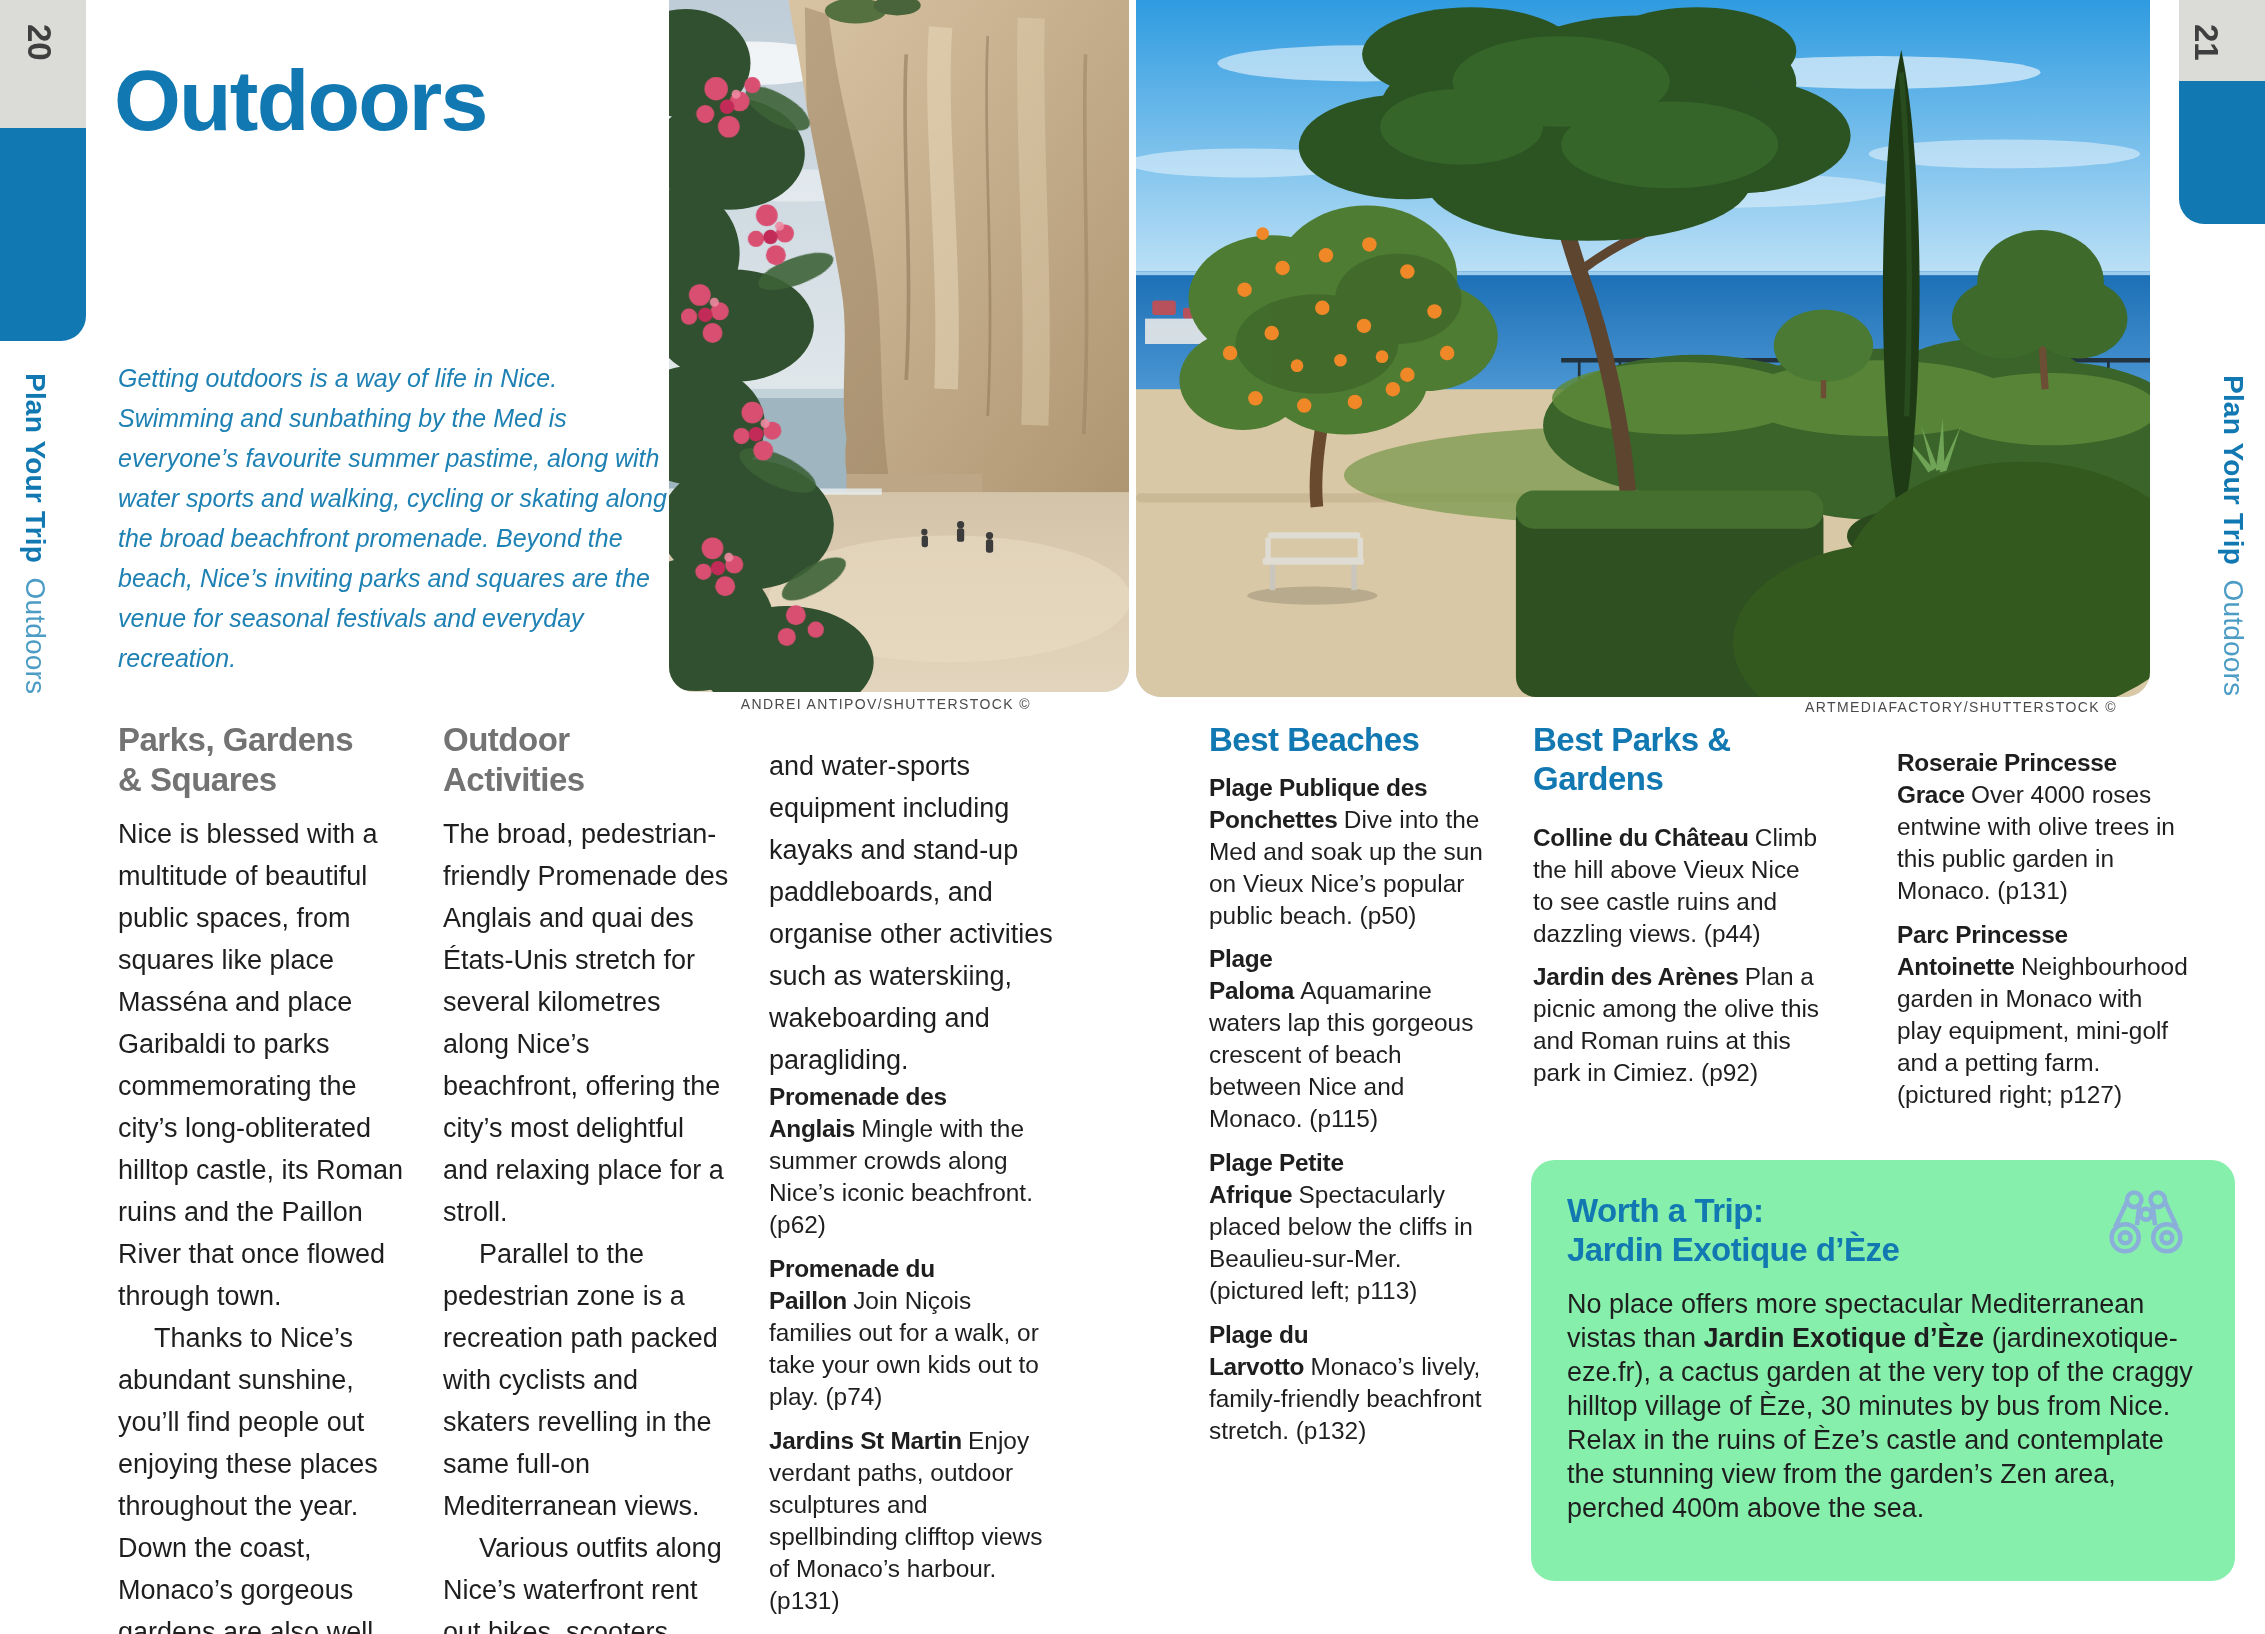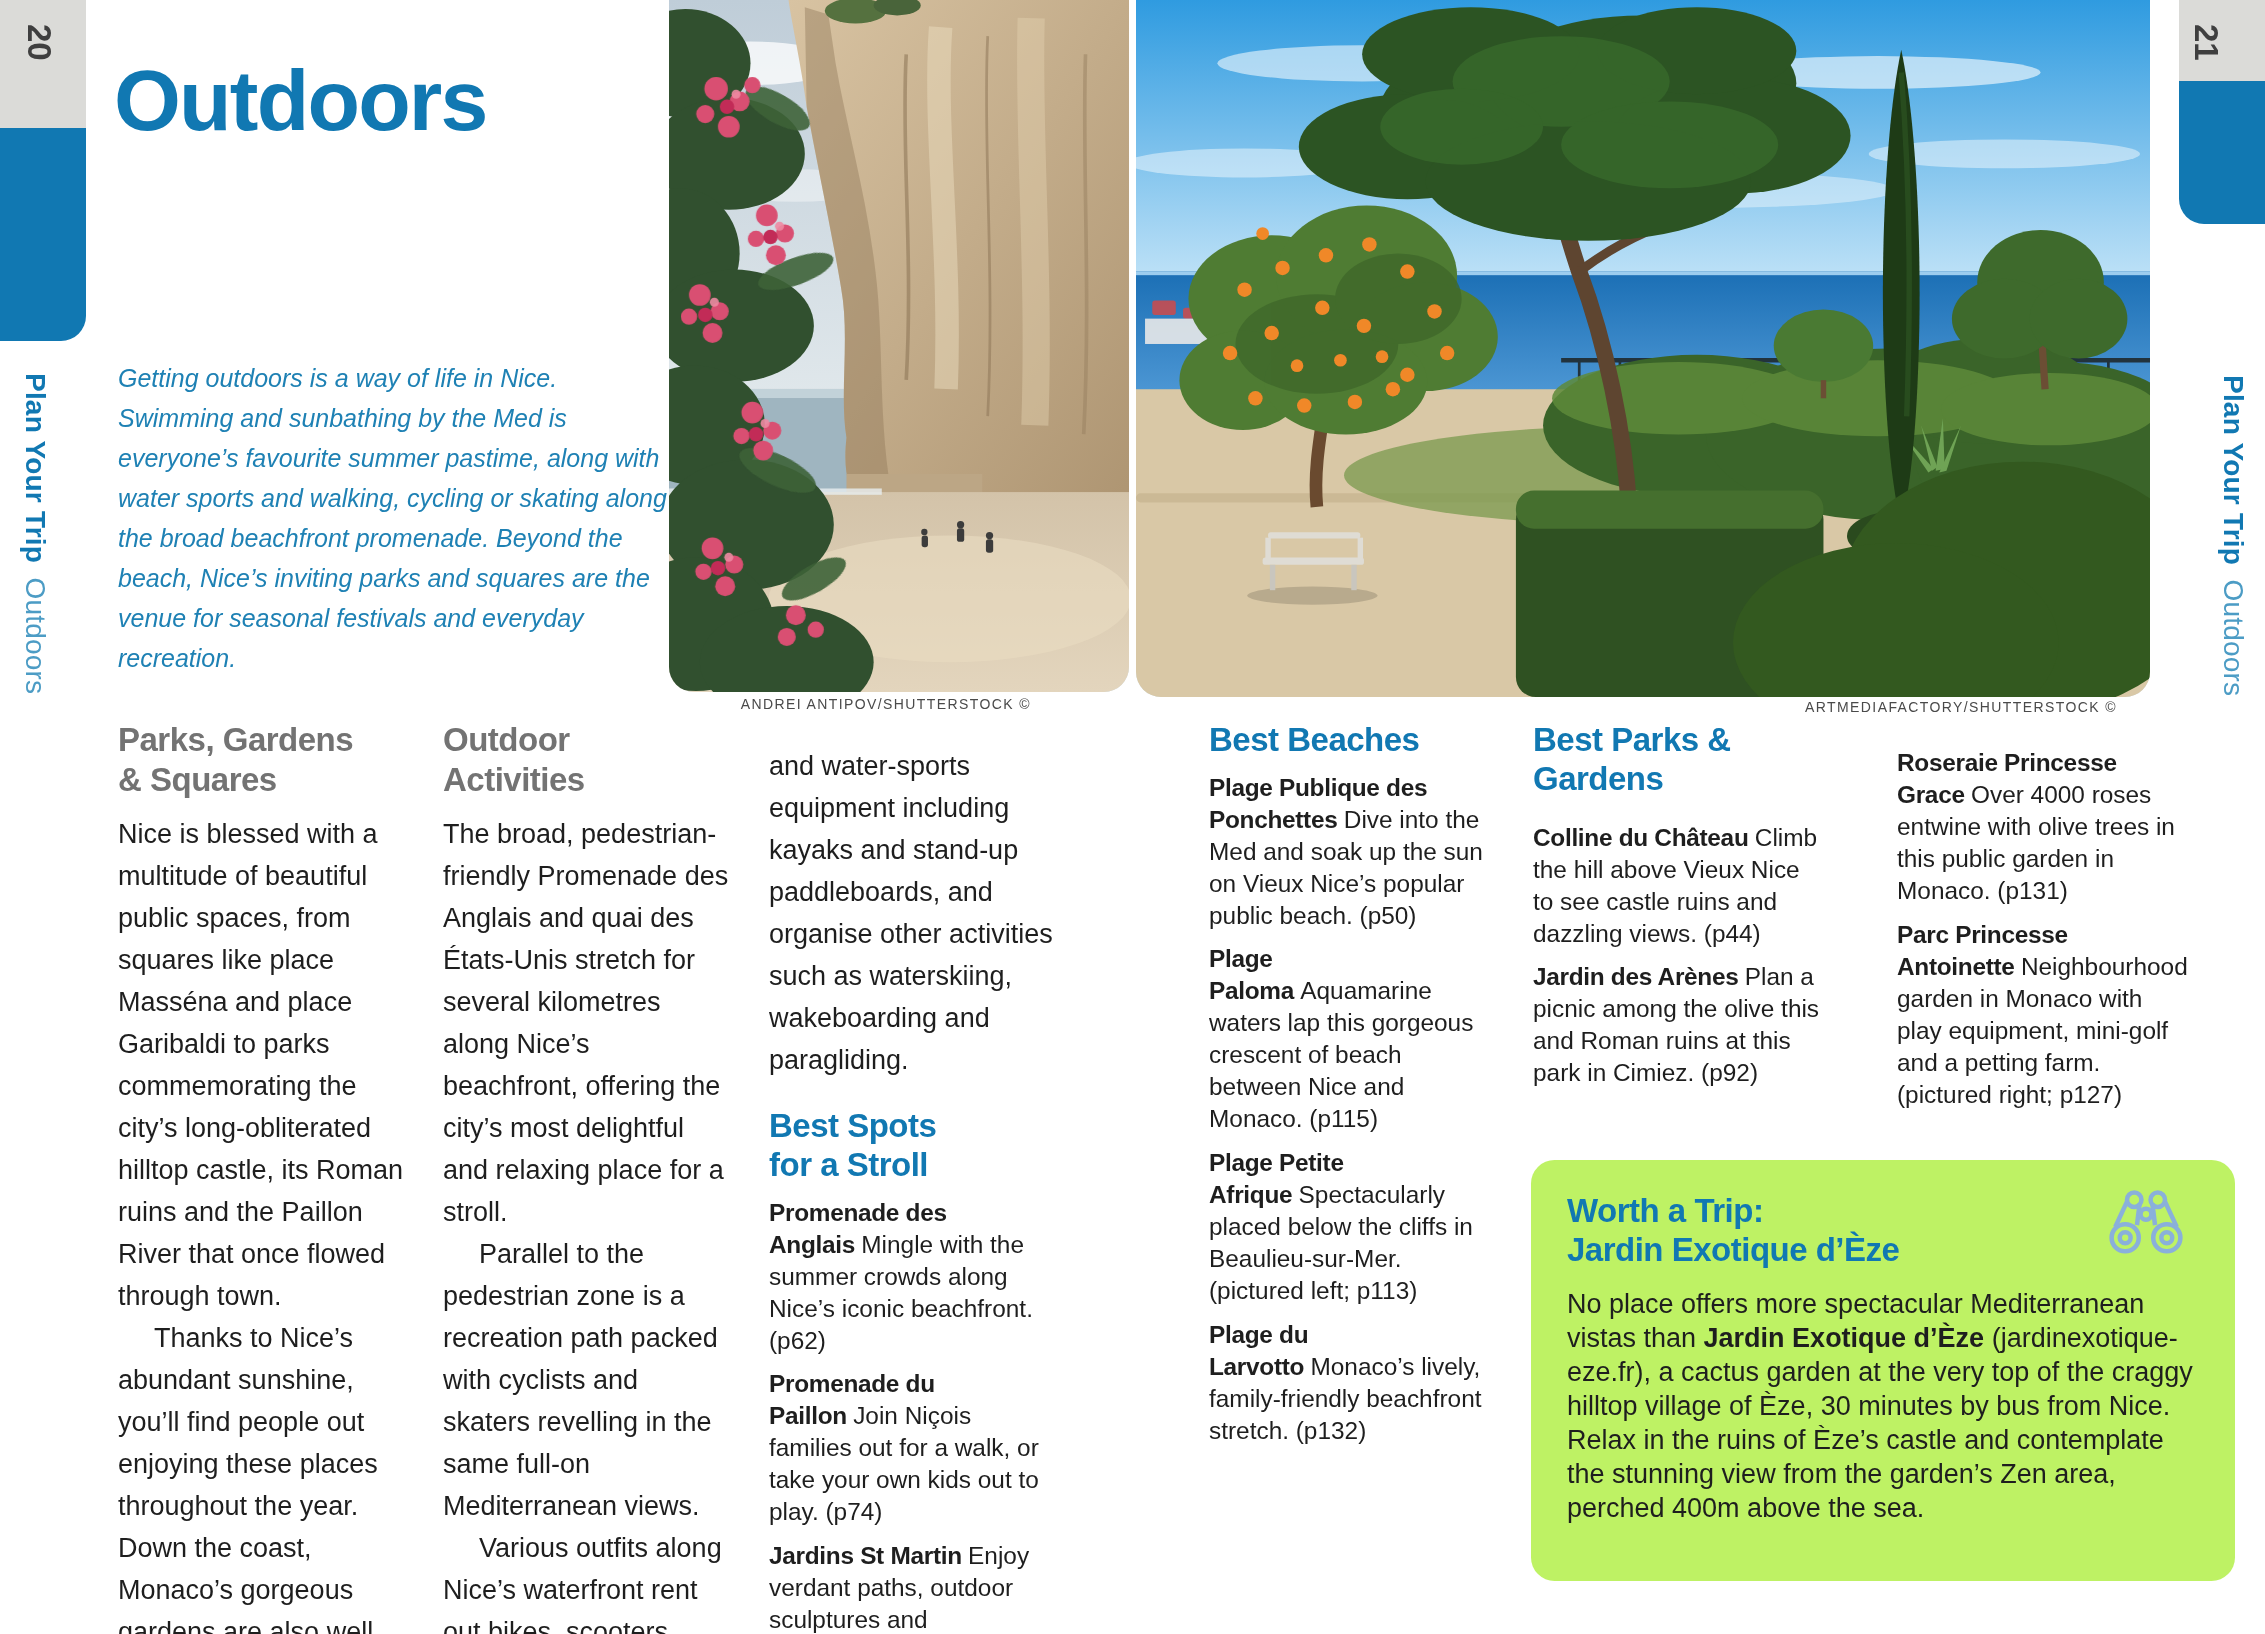--- a/index.html
+++ b/index.html
@@ -50,21 +50,21 @@
   .h2b{font-size:33px;font-weight:bold;line-height:39px;letter-spacing:-0.5px;
        margin:0 0 12.7px 0;color:#1178B2;}
   .h2b span,.h2k span{display:block;}
   .bodytext{font-size:27px;line-height:42px;margin:0;}
   .ind{text-indent:36px;}
   .entry{font-size:24.4px;line-height:32px;margin:0 0 11.8px 0;}
   .entry b{letter-spacing:-0.3px;margin-right:6.3px;}
   .entries-offset{margin-top:23.5px;}
   
   #worth-box{position:absolute;left:1531px;top:1160px;width:704px;min-height:421px;
-             background:#bef264;border-radius:23.5px;box-sizing:border-box;
+             background:#86efac;border-radius:23.5px;box-sizing:border-box;
              padding:31px 36px 27px 36px;}
   #worth-box .h2b{margin:0;}
   #worth-body{margin:18px 0 0 0;font-size:27px;line-height:34px;color:#1E1E1E;}
   #binoculars-icon{position:absolute;right:51px;top:27px;}
 </style>
 </head>
 <body>
 
 <div id="left-gray-tab" class="tab tab-gray"></div>
 <div id="left-blue-tab" class="tab tab-blue"></div>
@@ -363,24 +363,20 @@
     <span>Outdoor</span>
     <span>Activities</span>
   </h2>
   <p class="bodytext">The broad, pedestrian-friendly Promenade des Anglais and quai des États-Unis stretch for several kilometres along Nice’s beachfront, offering the city’s most delightful and relaxing place for a stroll.</p>
   <p class="bodytext ind">Parallel to the pedestrian zone is a recreation path packed with cyclists and skaters revelling in the same full-on Mediterranean views.</p>
   <p class="bodytext ind">Various outfits along Nice’s waterfront rent out bikes, scooters, Segways</p>
 </div>
 
 <div id="col-cont" class="col">
   <p class="bodytext">and water-sports equipment including kayaks and stand-up paddleboards, and organise other activities such as waterskiing, wakeboarding and paragliding.</p>
-  <h2 class="h2b" style="margin-top:25px;">
-    <span>Best Spots</span>
-    <span>for a Stroll</span>
-  </h2>
   <p class="entry"><b>Promenade des Anglais</b><span>Mingle with the summer crowds along Nice’s iconic beachfront. (p62)</span></p>
   <p class="entry"><b>Promenade du Paillon</b><span>Join Niçois families out for a walk, or take your own kids out to play. (p74)</span></p>
   <p class="entry"><b>Jardins St Martin</b><span>Enjoy verdant paths, outdoor sculptures and spellbinding clifftop views of Monaco’s harbour. (p131)</span></p>
 </div>
 
 <div id="col-beaches" class="col">
   <h2 class="h2b">
     <span>Best Beaches</span>
   </h2>
   <p class="entry"><b>Plage Publique des Ponchettes</b><span>Dive into the Med and soak up the sun on Vieux Nice’s popular public beach. (p50)</span></p>

